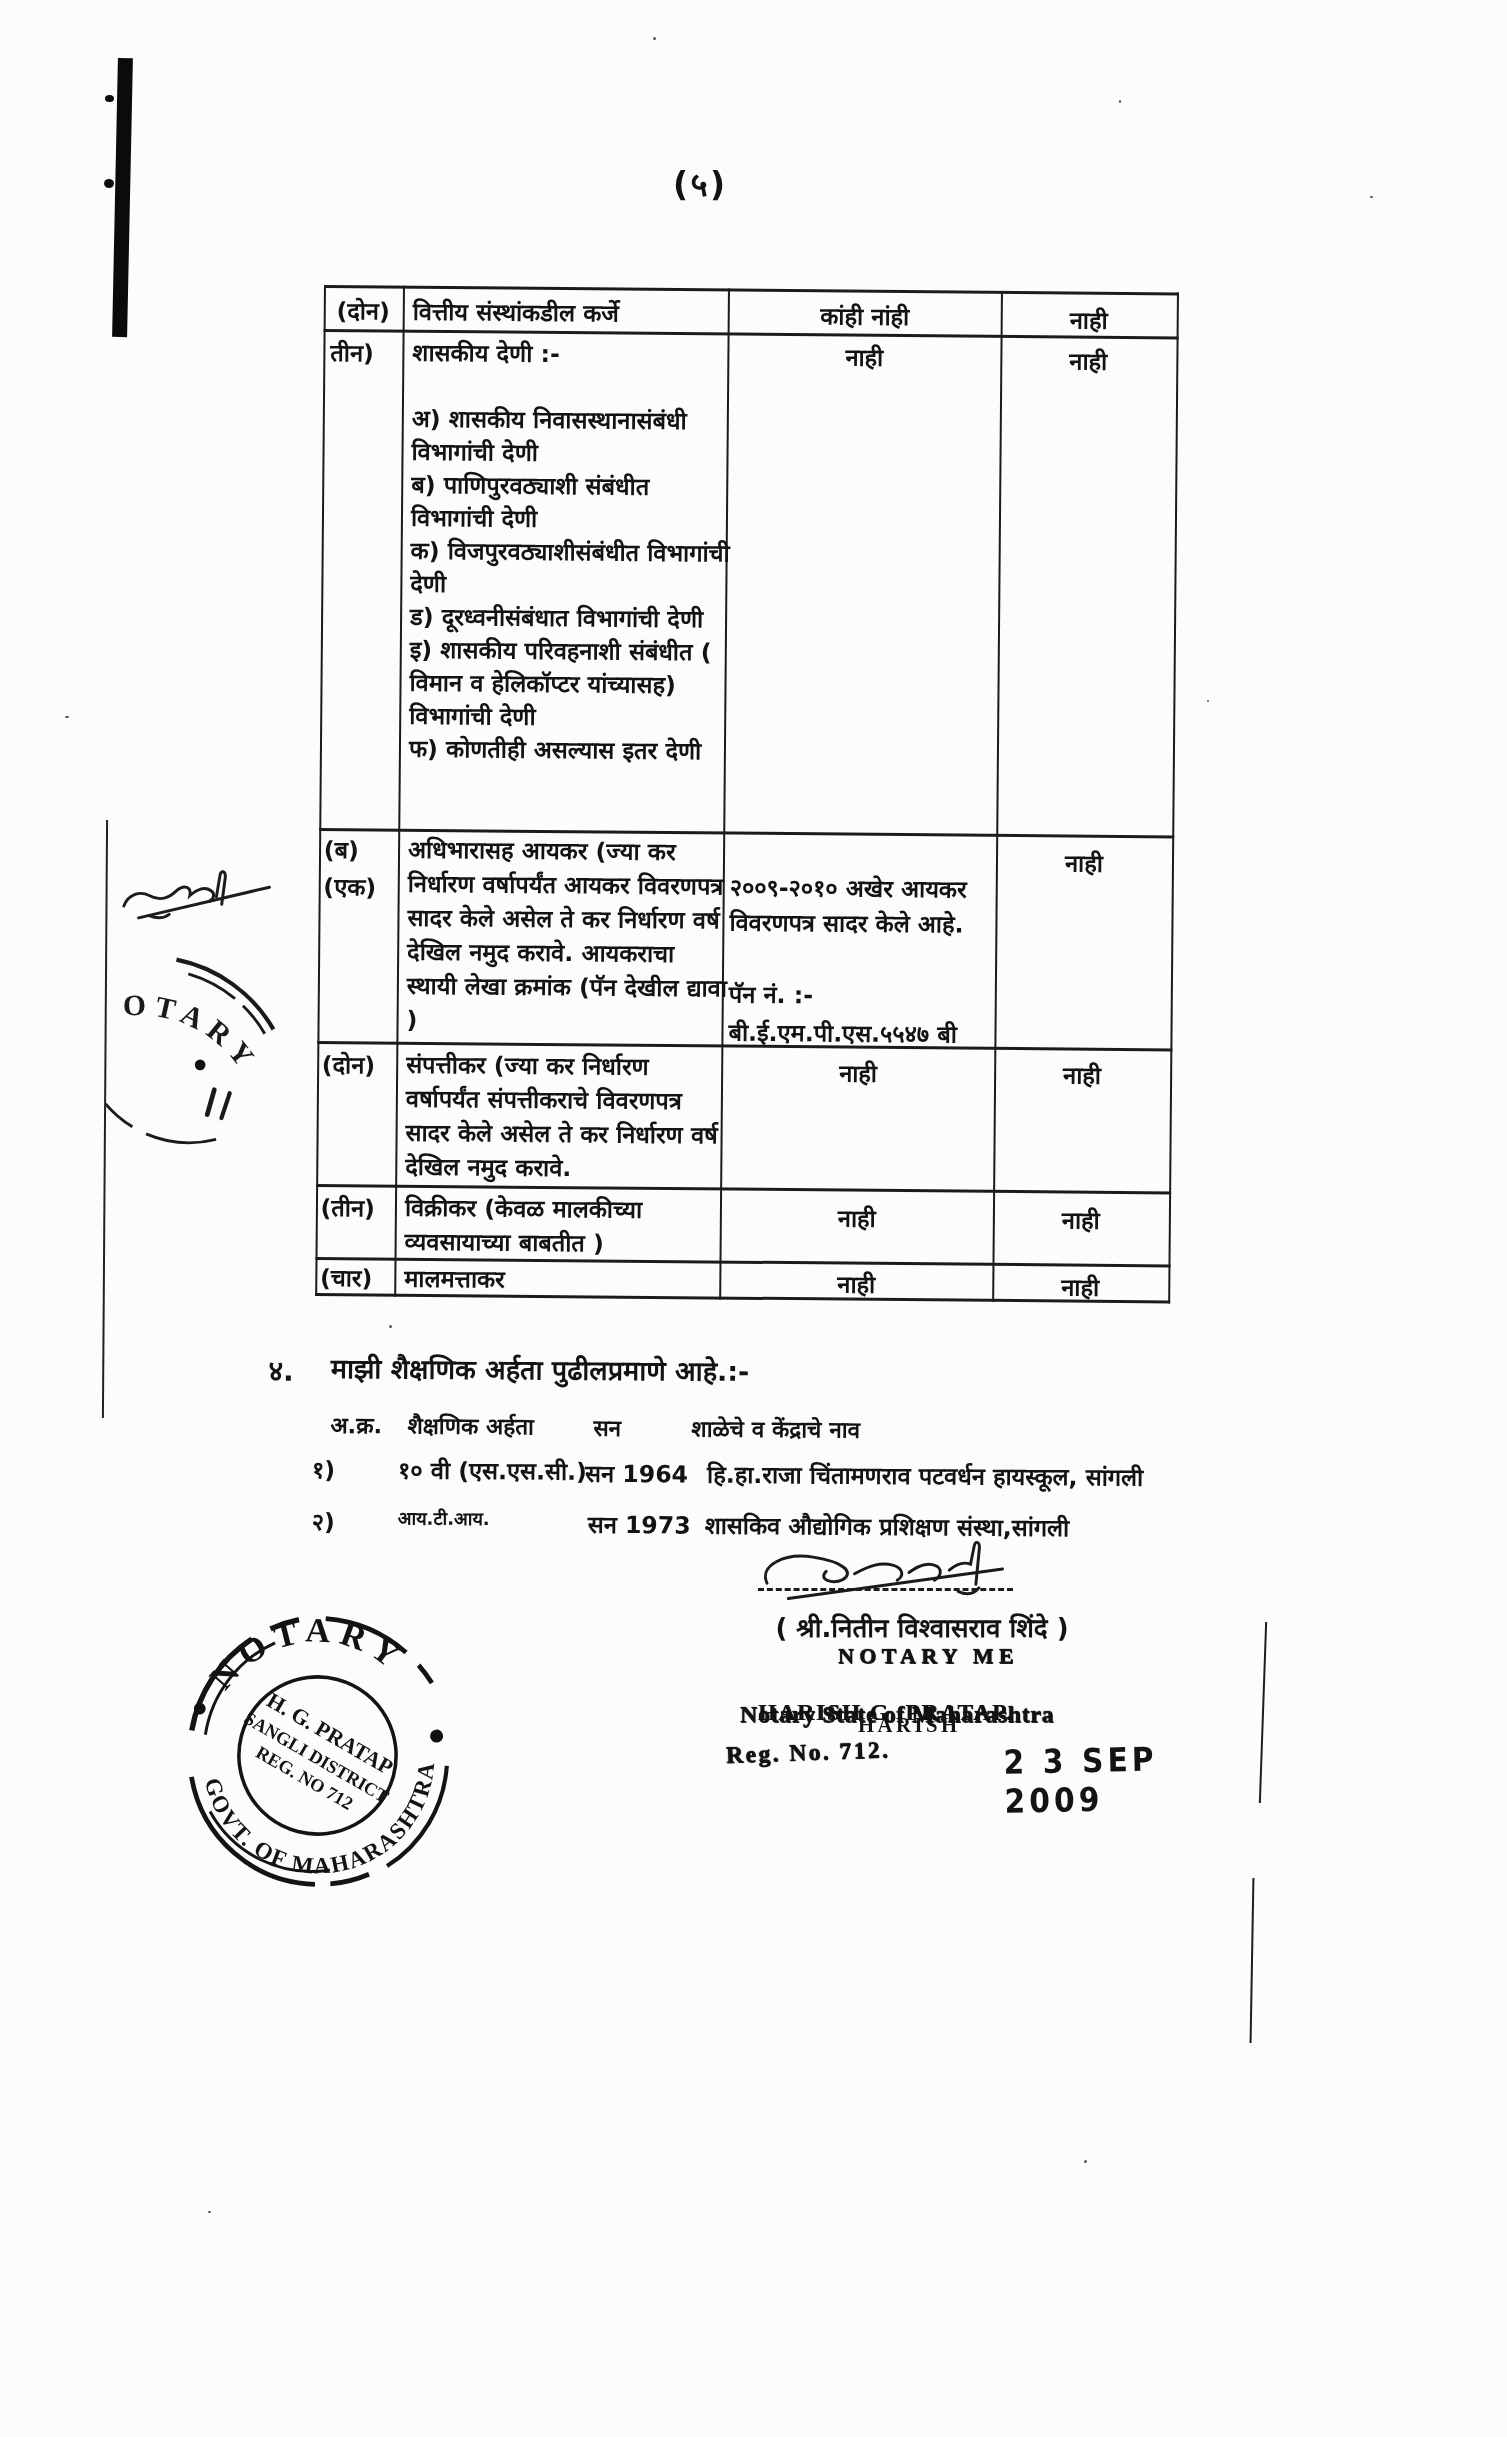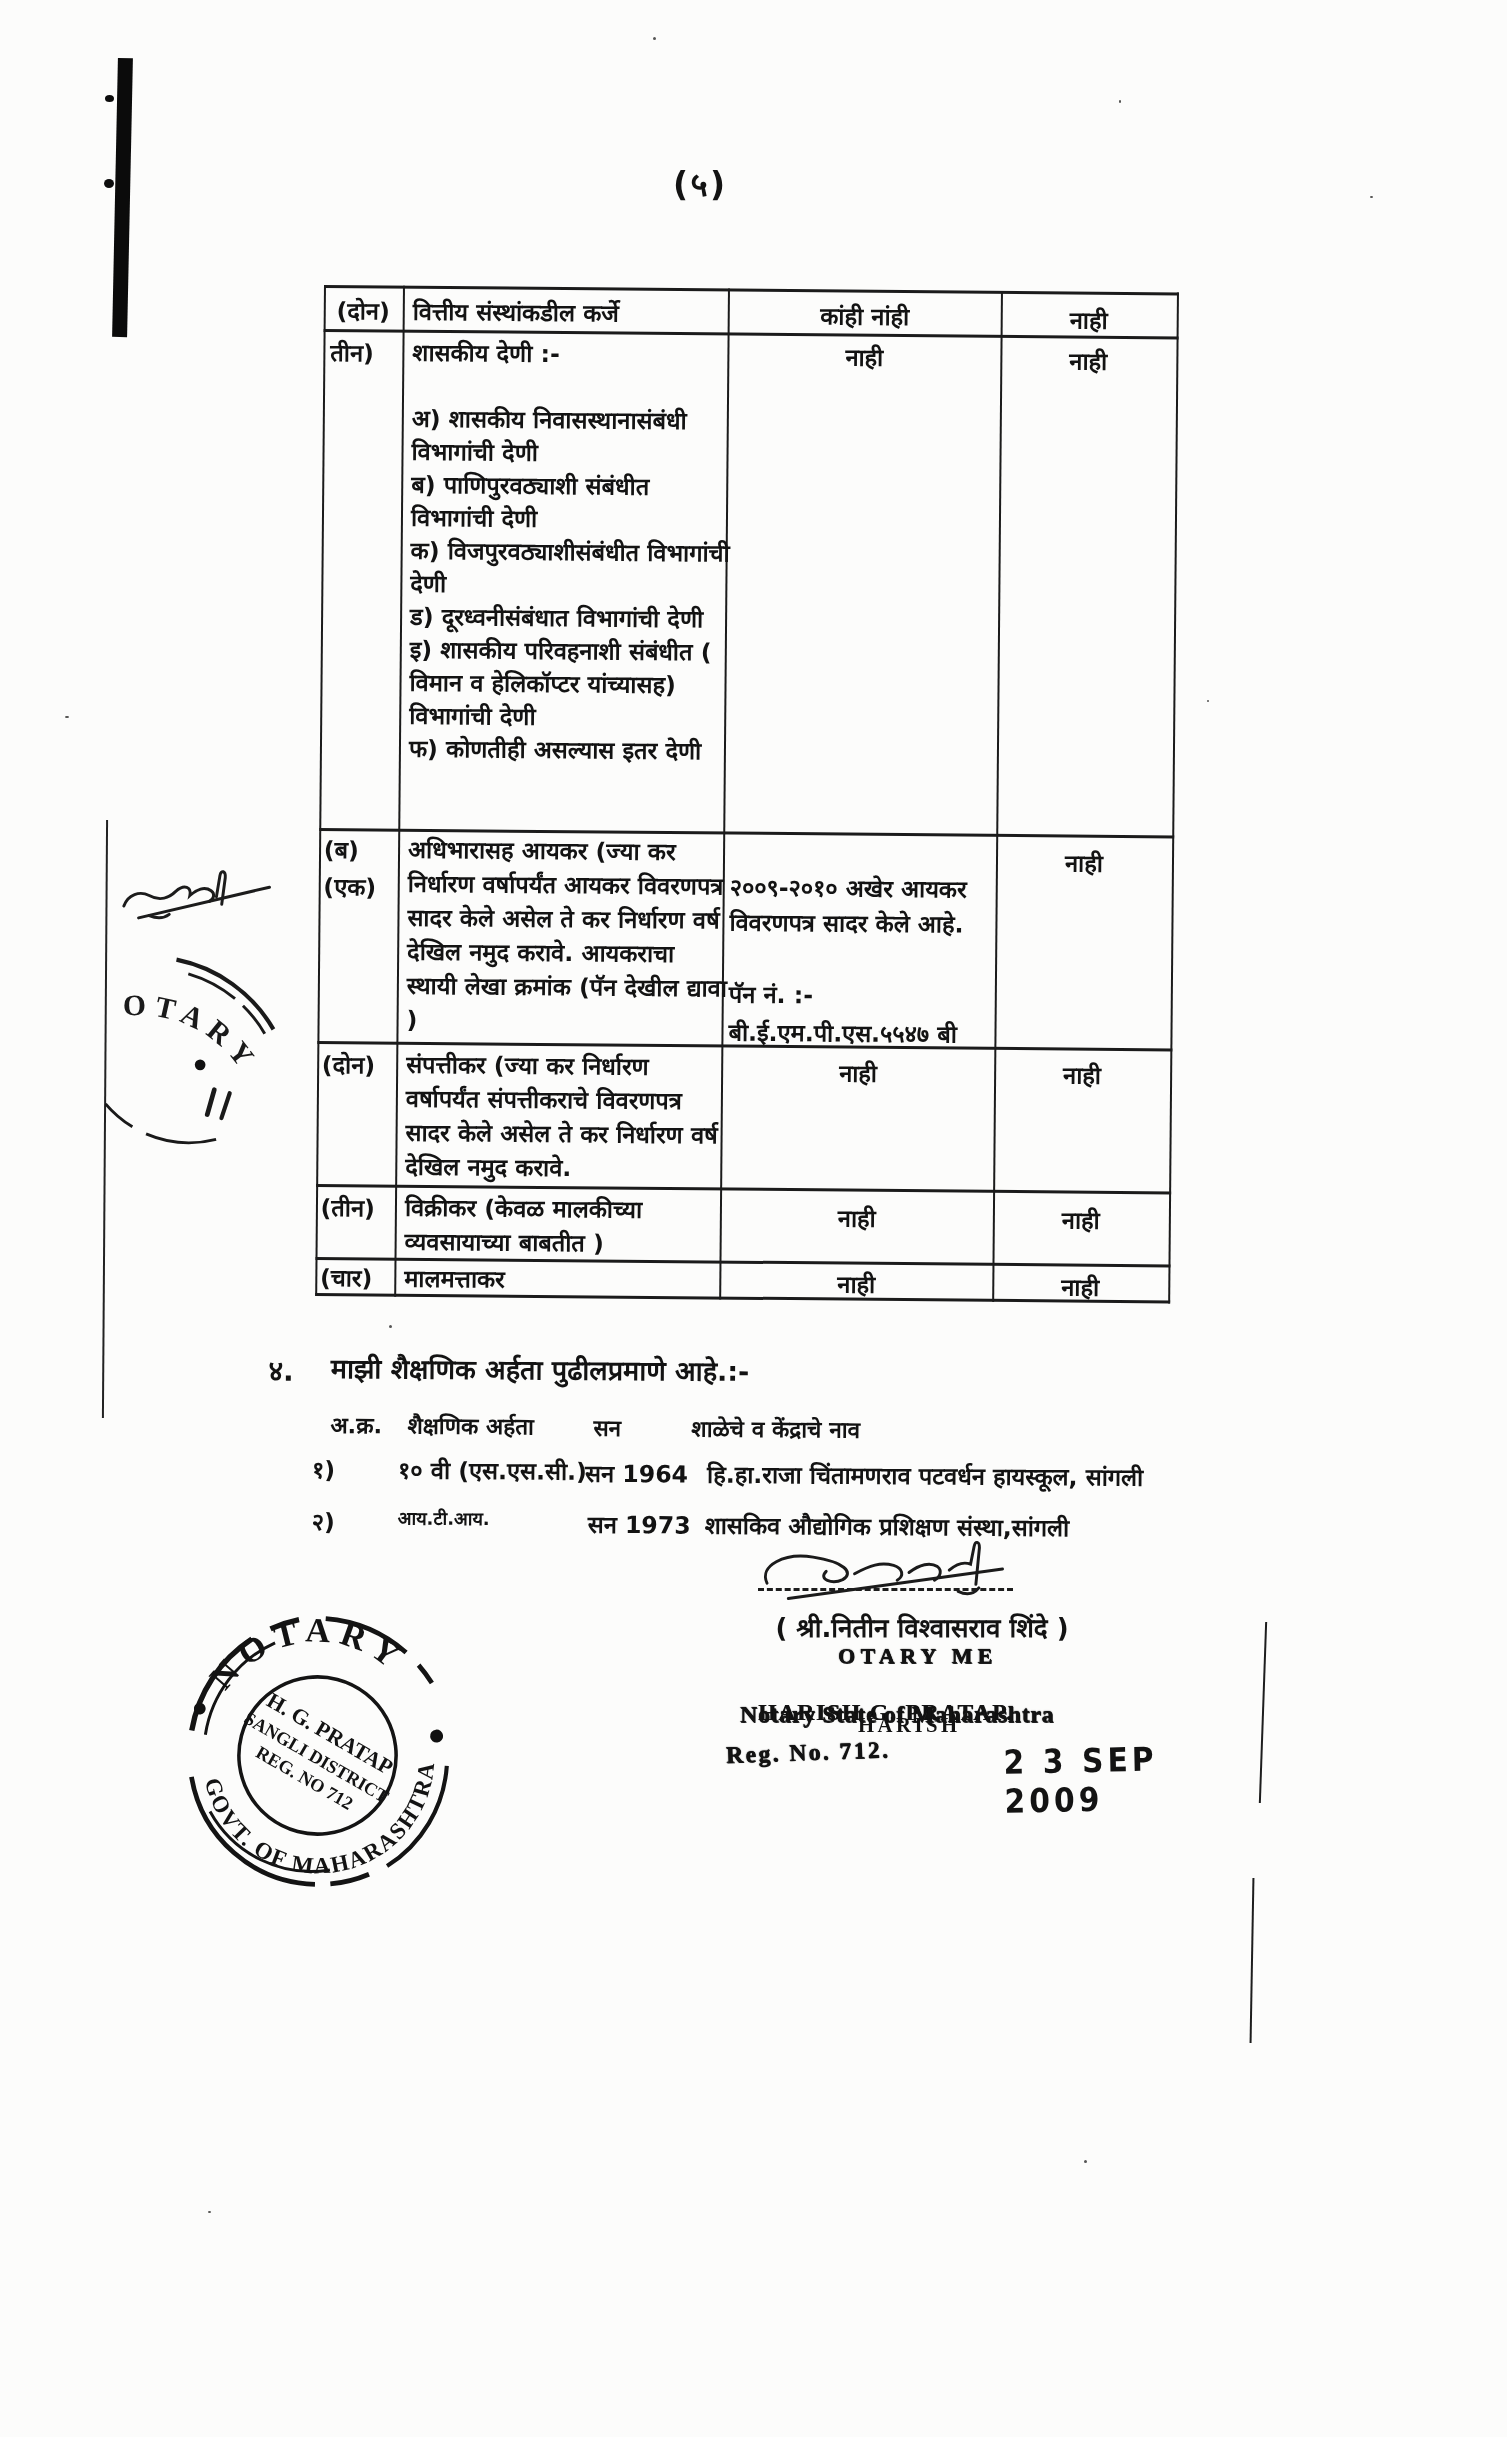--- a/index.html
+++ b/index.html
@@ -188,21 +188,21 @@
         <path d="M 262,60 C 280,46 298,42 310,50 C 318,56 316,66 305,73"></path>
         <path d="M 330,56 C 344,44 356,42 366,46 L 372,16 C 374,6 381,7 381,18 L 375,80"></path>
         <path d="M 58,104 L 420,54"></path>
         <path d="M 345,92 C 360,99 372,96 380,86"></path>
       </g>
     </svg>
     <div class="dashline" style="left:78px;top:63px;width:255px;"></div>
 
     <div class="ink" style="left:59px;top:84px;width:366px;text-align:center;font-size:26px;">( श्री.नितीन विश्वासराव शिंदे )</div>
 
-    <div class="ink eng smudge" style="left:158px;top:118px;font-size:22px;letter-spacing:5.3px;">OTARY ME</div>
+    <div class="ink eng smudge" style="left:158px;top:118px;font-size:22px;letter-spacing:5.3px;">NOTARY ME</div>
 
     <div class="ink eng" style="left:78px;top:174px;font-size:23.6px;letter-spacing:1.8px;text-shadow:0.6px 0 0 #222;">HARISH G. PRATAP.</div>
     <div class="ink eng smudge" style="left:60px;top:176px;font-size:24px;letter-spacing:0.6px;">Notary State of Maharashtra</div>
     <div class="ink eng" style="left:178px;top:189px;font-size:20.7px;letter-spacing:3.5px;">HARISH</div>
 
     <div class="ink eng smudge" style="left:46px;top:214px;font-size:23.6px;letter-spacing:2.4px;transform:rotate(-2deg);">Reg. No. 712.</div>
     <div class="ink" style="left:324px;top:215px;font-size:33px;letter-spacing:4.1px;transform:rotate(-1.2deg);
                 font-family:'DejaVu Sans',sans-serif;font-stretch:condensed;">2 3 SEP 2009</div>
   </div>
 

